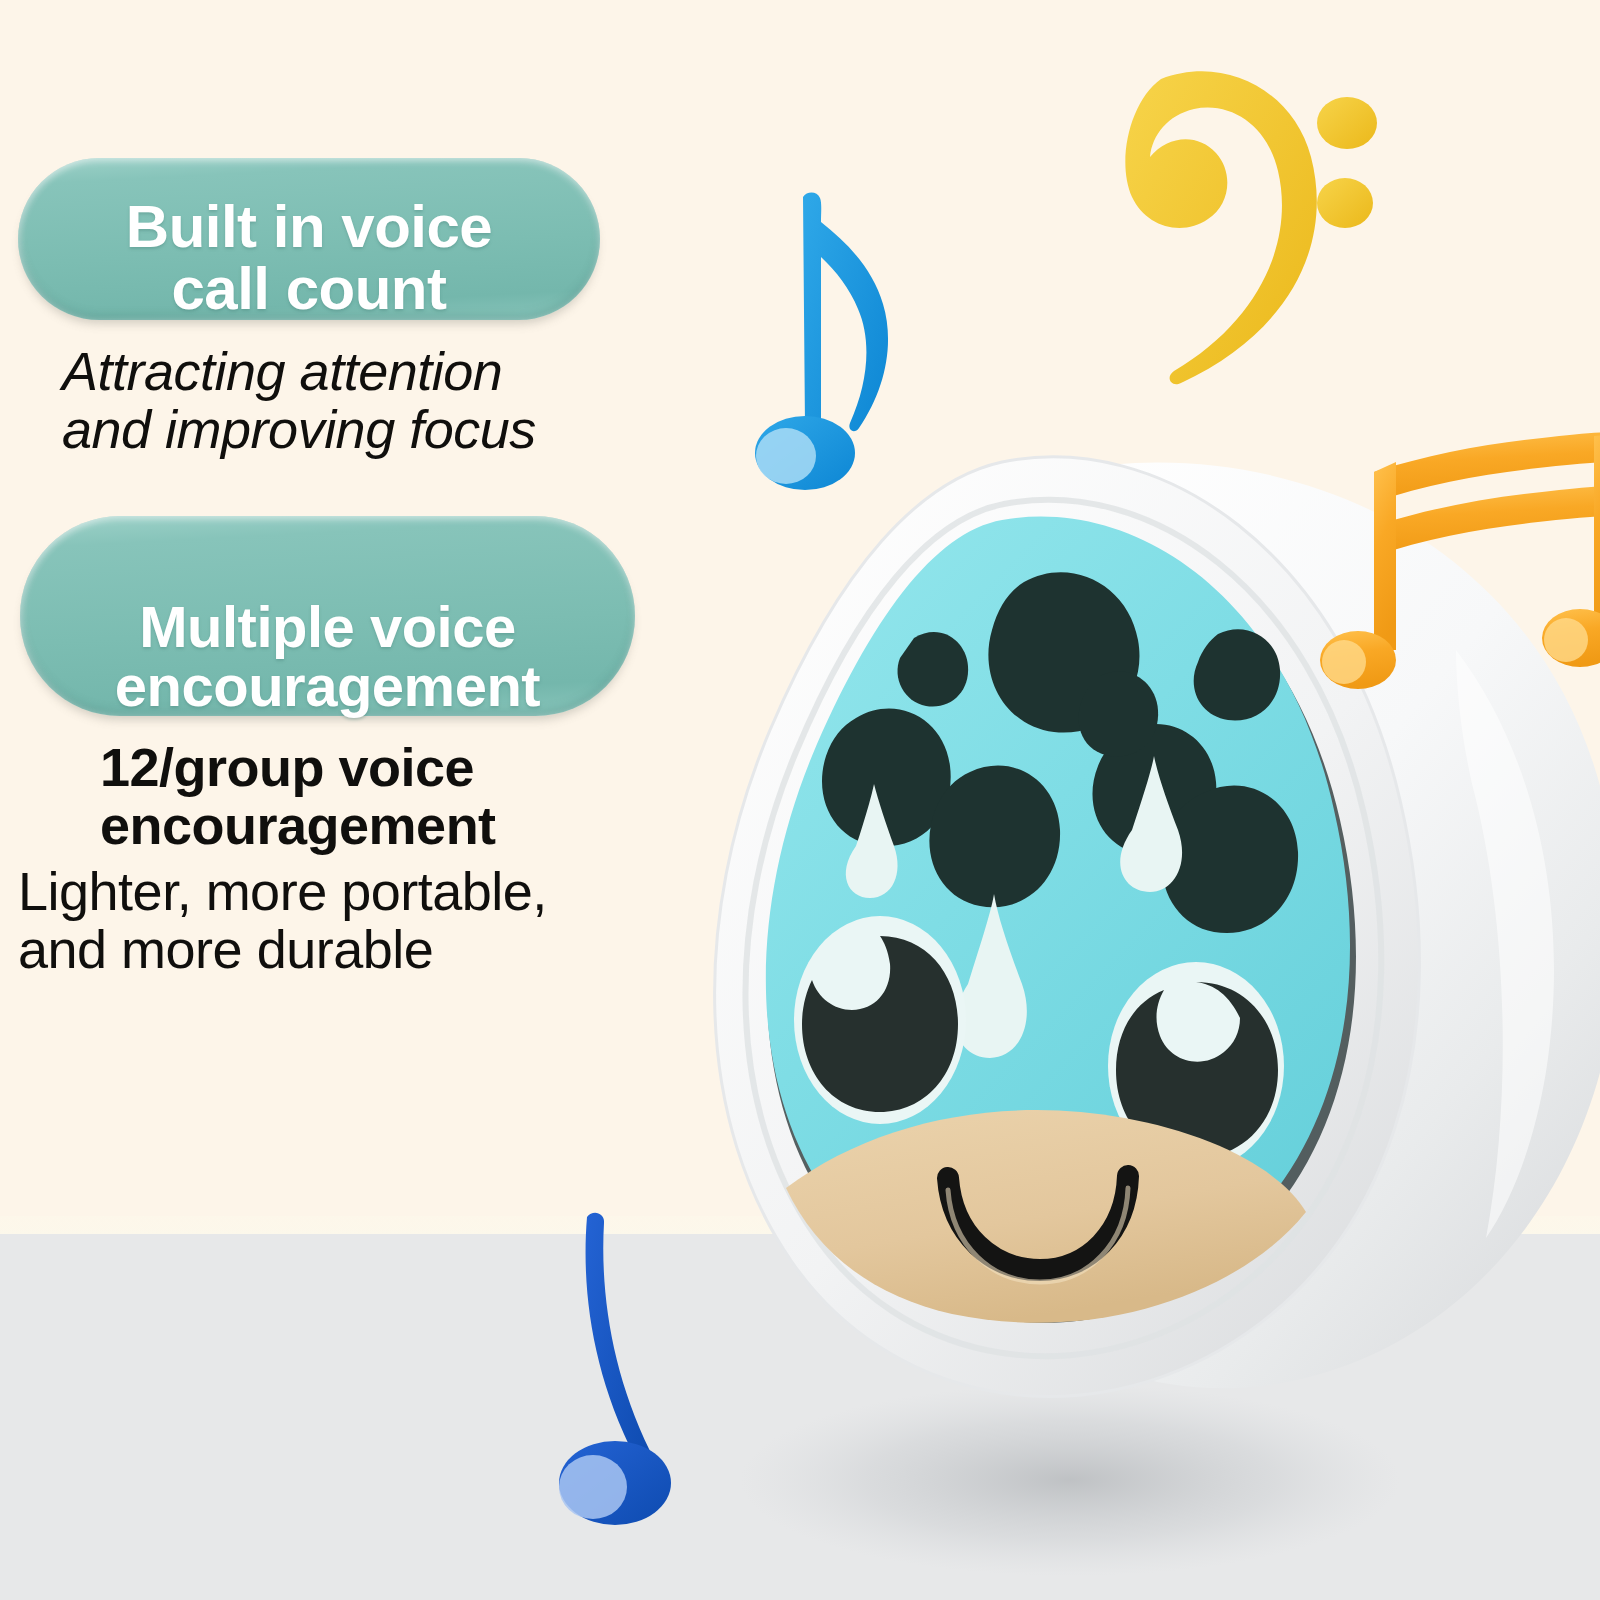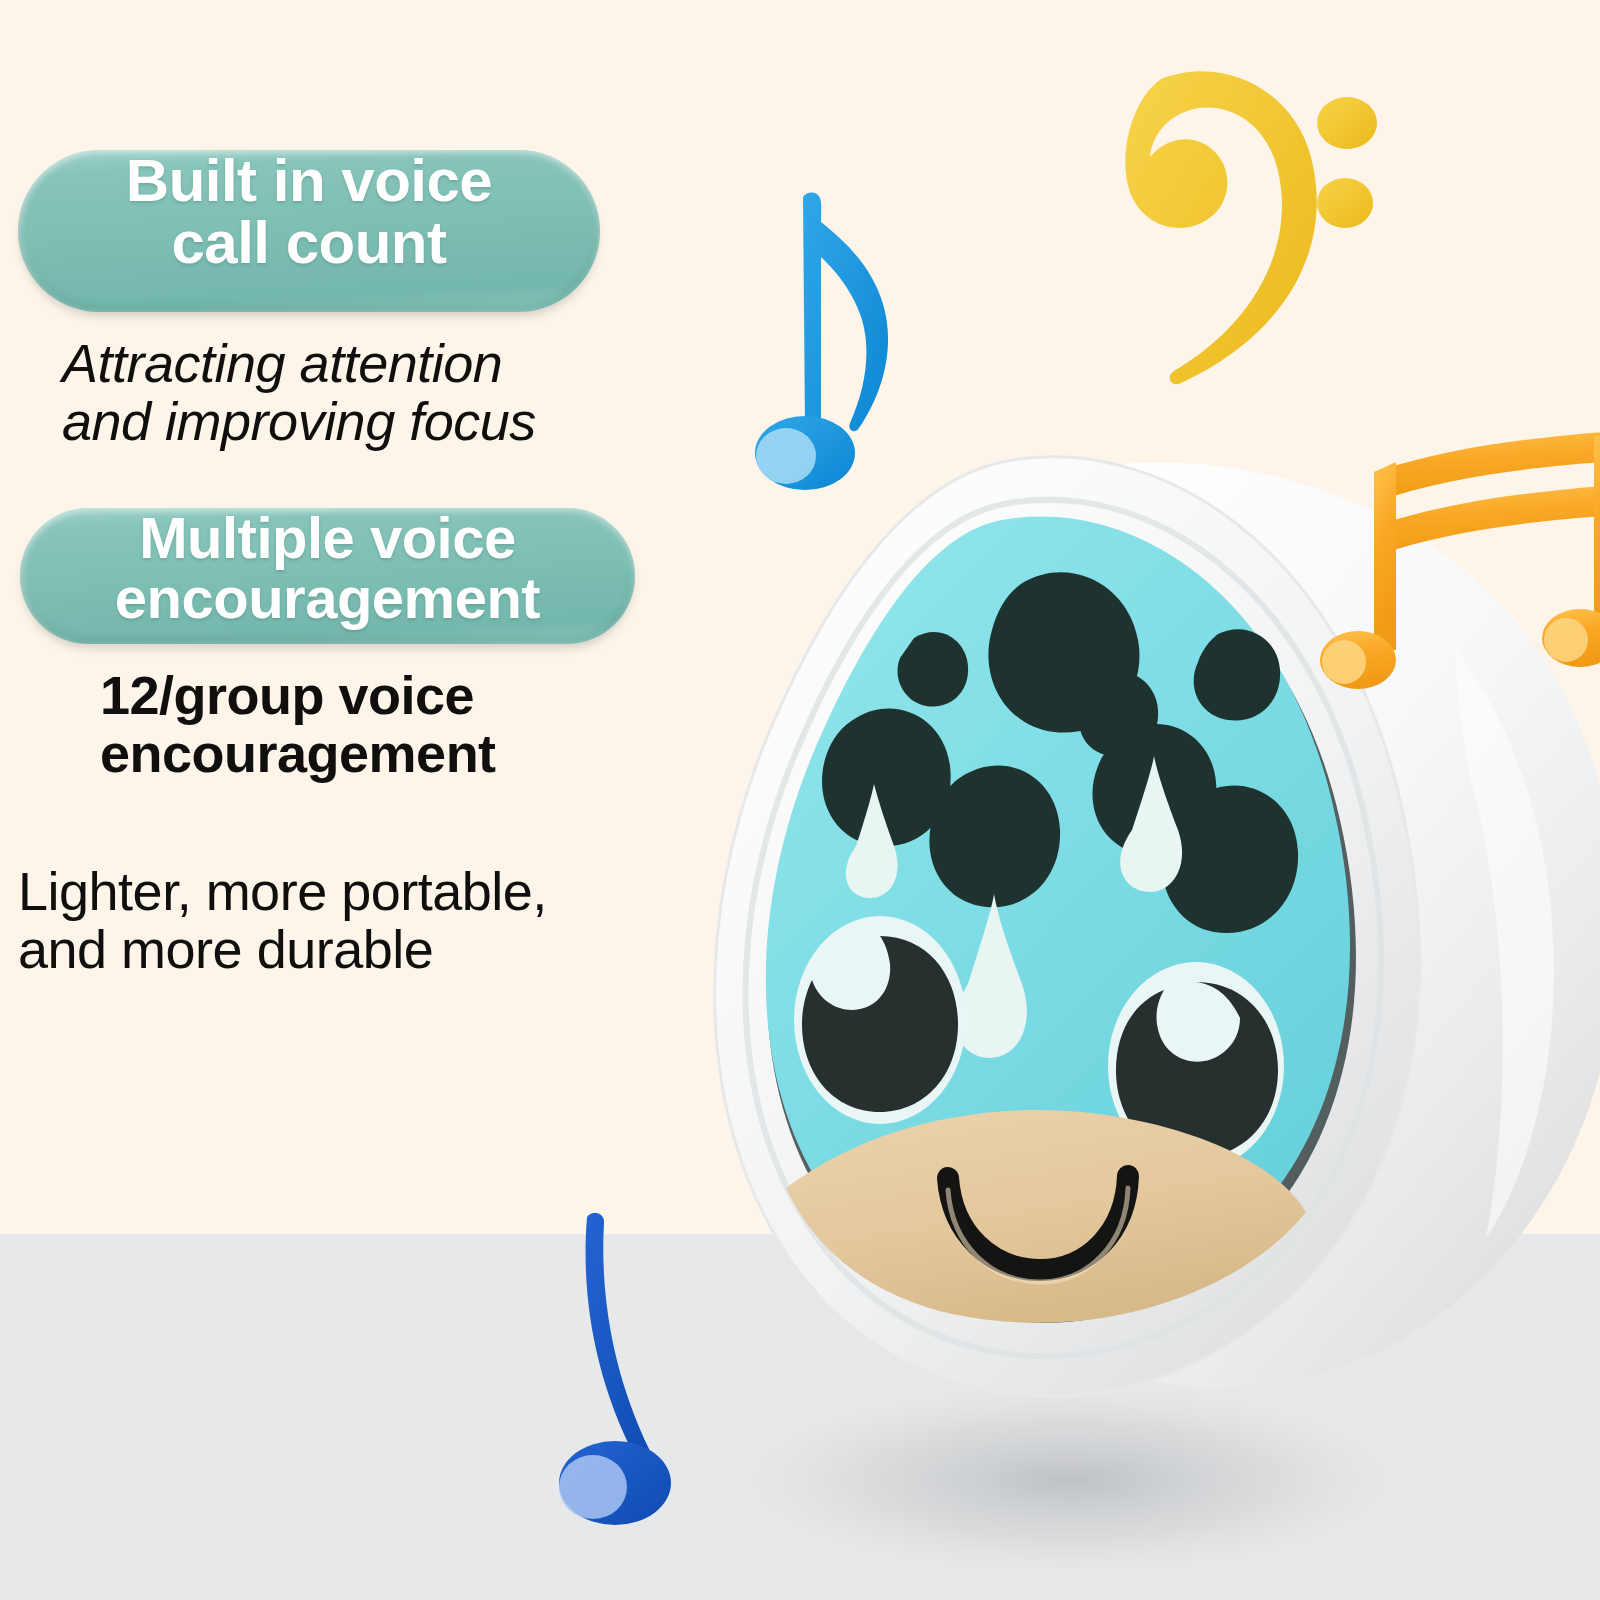--- a/index.html
+++ b/index.html
@@ -27,37 +27,38 @@
 
   .pill{
     position:relative;
     border-radius:999px;
     background:linear-gradient(177deg,#9ED2C9 0%,#87C4BA 14%,#7CBDB2 55%,#74B7AC 84%,#8AC6BC 100%);
     box-shadow:
       0 7px 10px -3px rgba(120,120,110,0.30),
       inset 0 3px 7px rgba(255,255,255,0.50),
       inset 0 -5px 9px rgba(60,120,112,0.25),
       inset 4px 0 7px rgba(255,255,255,0.18);
-    display:flex;align-items:flex-start;justify-content:center;
+    display:flex;align-items:flex-end;justify-content:center;
     text-align:center;
     color:#FFFFFF;
     font-weight:bold;
     letter-spacing:-0.5px;
+    margin-top:8px;
   }
   .pill-inner{
     color:#FFFFFF;
     font-weight:bold;
     line-height:1.03;
     text-shadow:0 2px 3px rgba(70,125,118,0.35);
     white-space:pre-line;
     padding:0 26px;
   }
   .pill-1{margin-left:18px;width:582px;height:162px;}
   .pill-1 .pill-inner{font-size:60px;}
-  .pill-2{margin-left:20px;width:615px;height:136px;}
+  .pill-2{margin-left:20px;width:615px;height:200px;}
   .pill-2 .pill-inner{font-size:58px;}
   .pill-3{margin-left:20px;width:617px;height:130px;}
   .pill-3 .pill-inner{font-size:60px;}
 
   .desc{
     color:#100F0D;
     font-size:54px;
     line-height:1.08;
     white-space:pre-line;
     font-weight:400;

